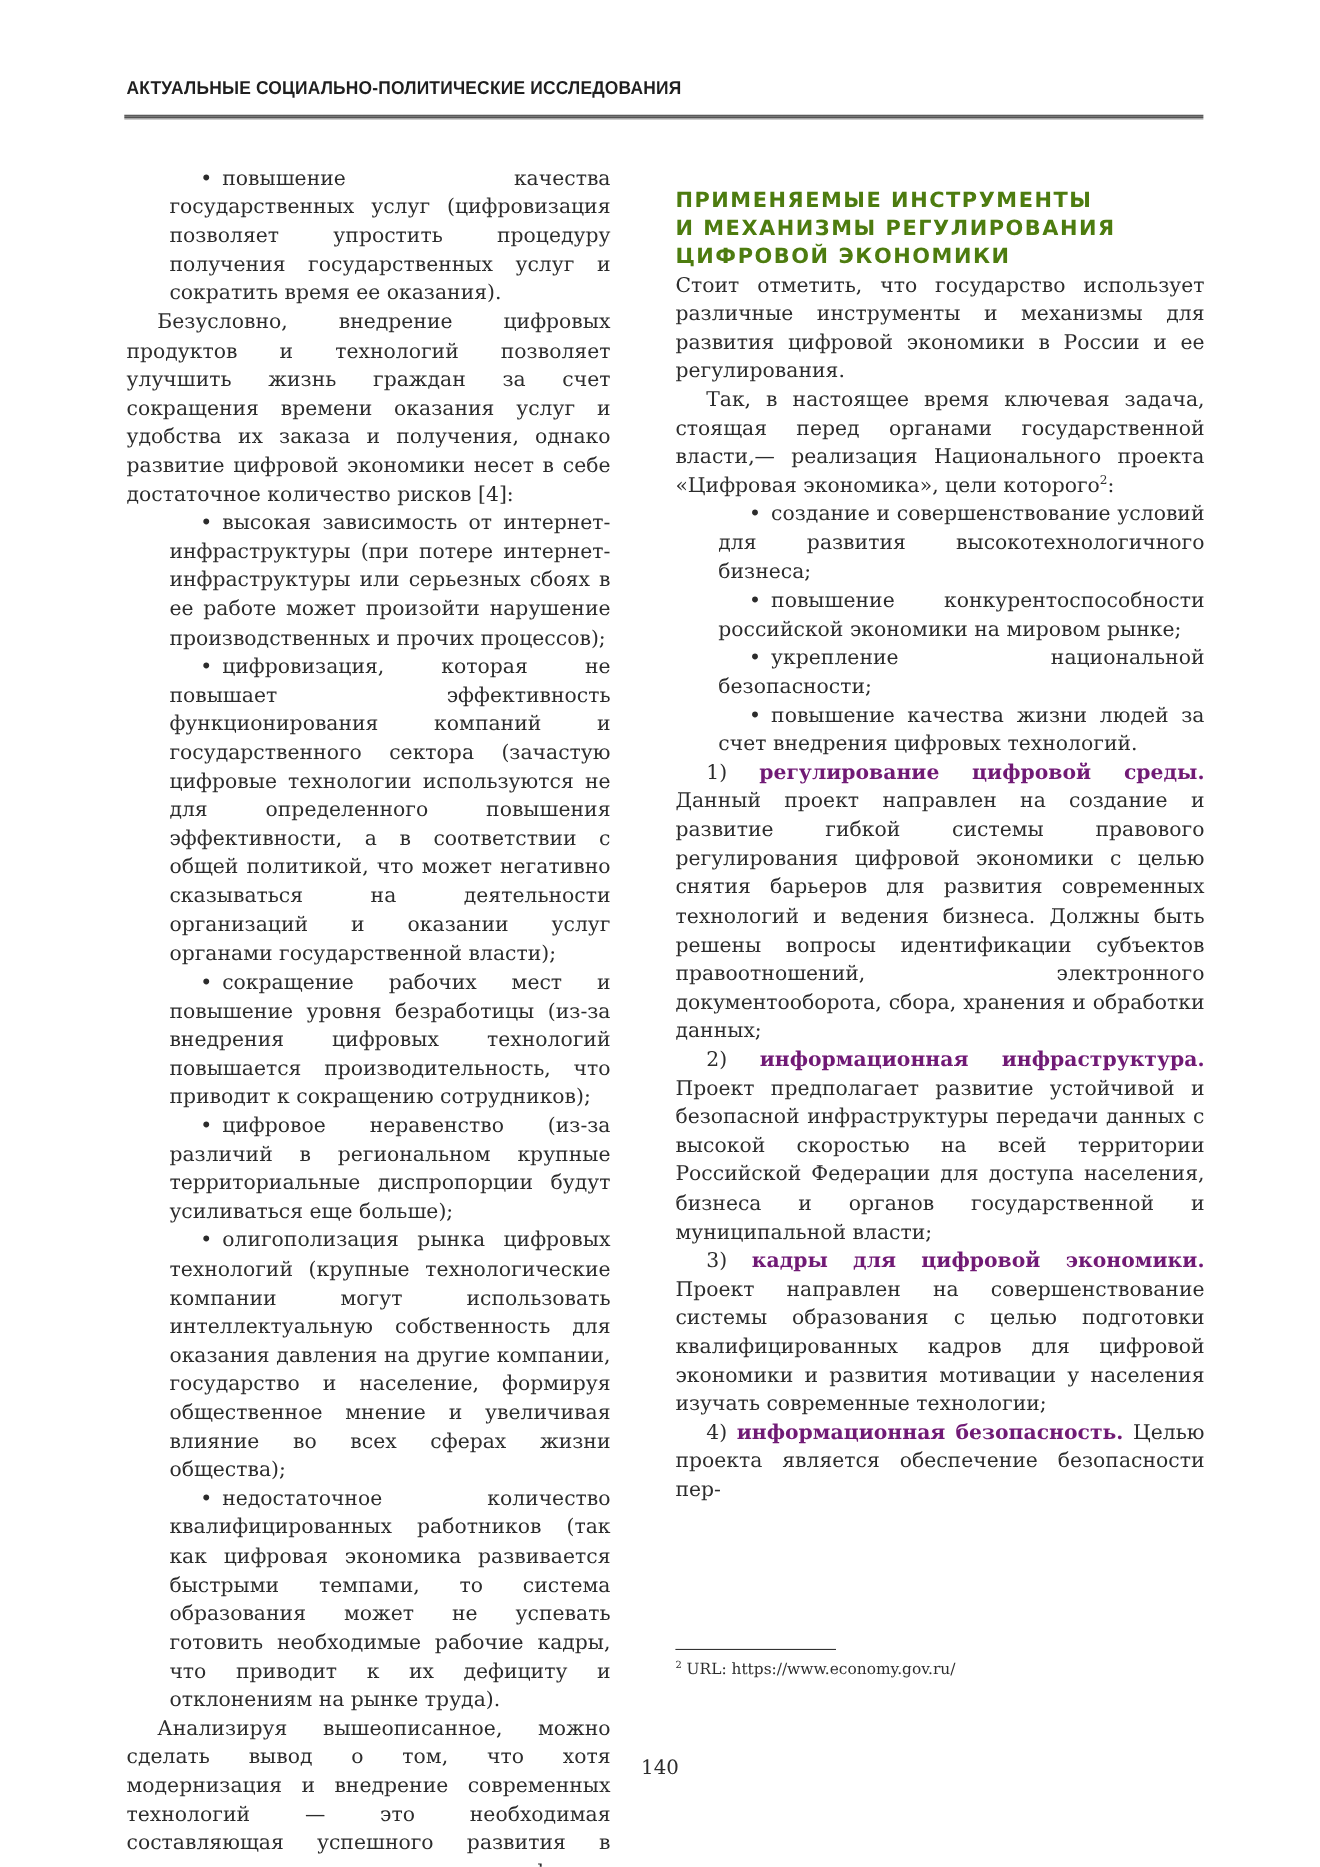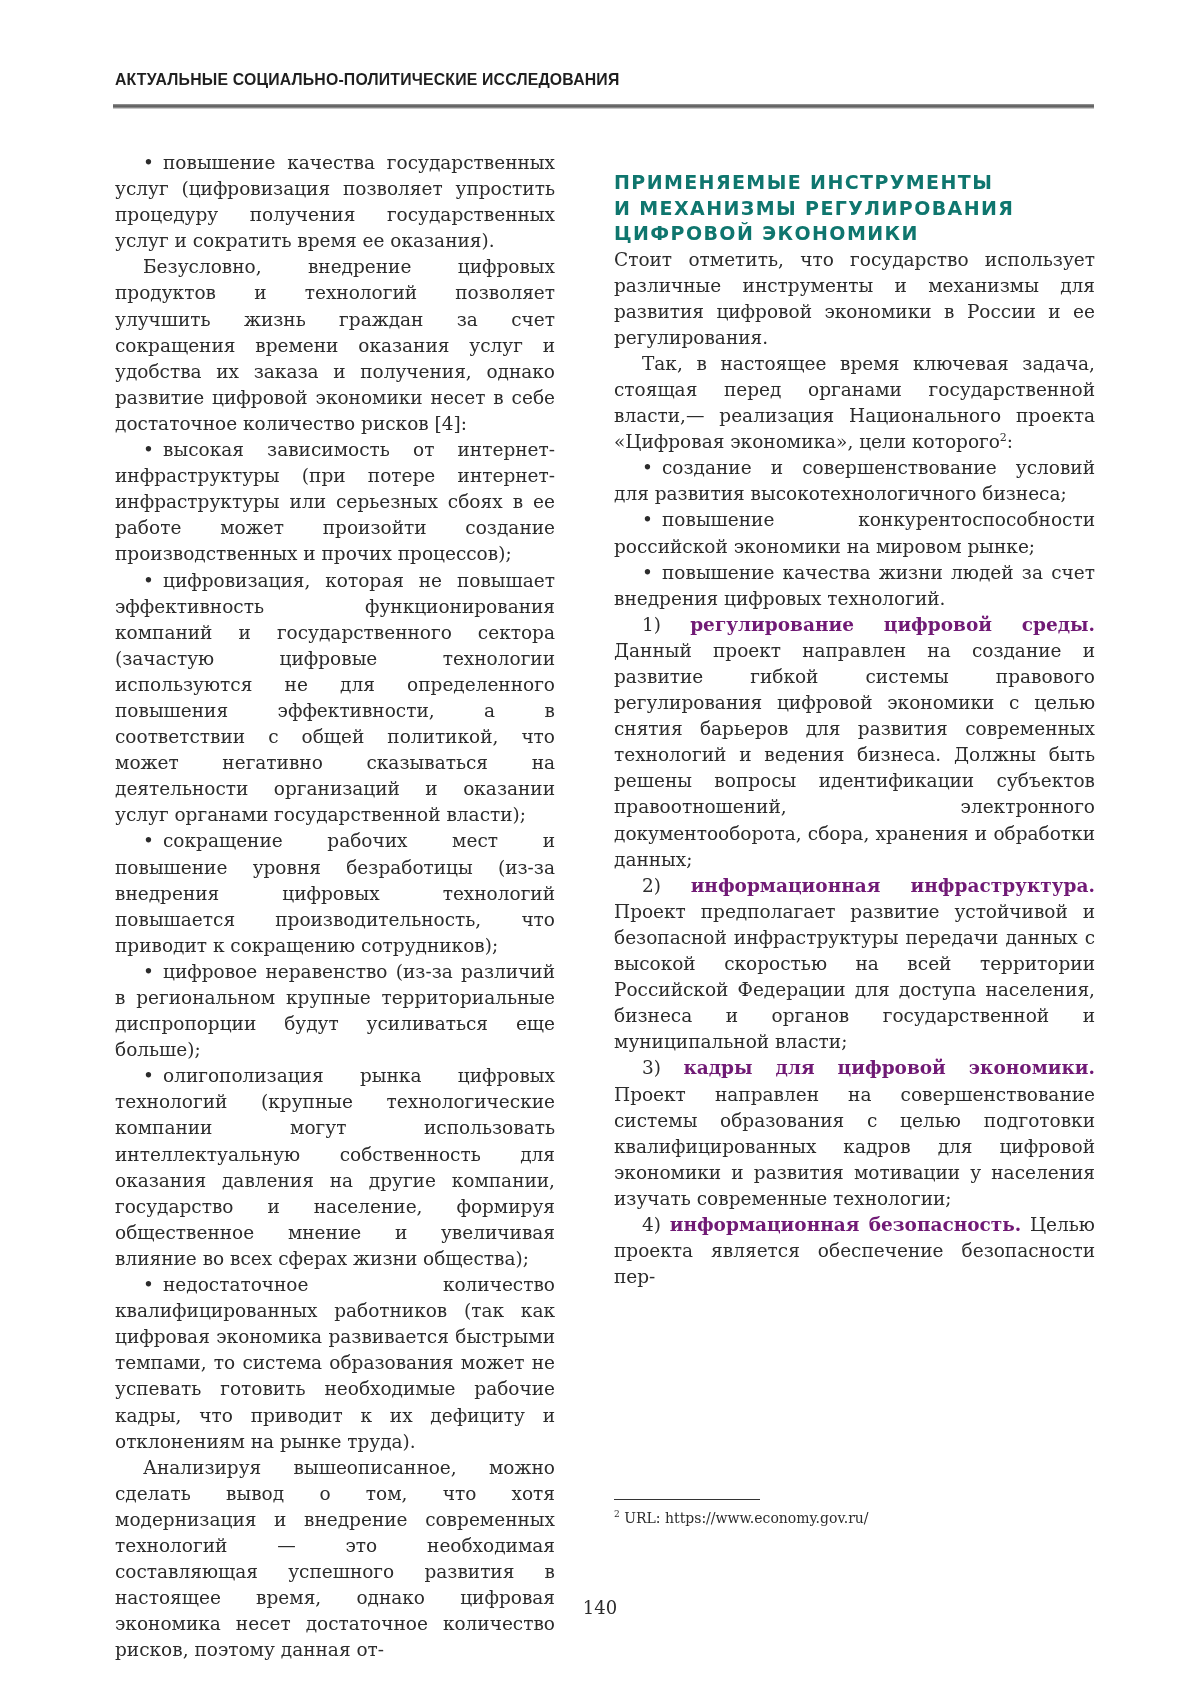--- a/index.html
+++ b/index.html
@@ -16,26 +16,26 @@
   }
   .col {
     position: absolute; top: 150px;
     font-family: "DejaVu Serif", serif; font-size: 18.5px; line-height: 26.1px;
     color: #2c2c2c;
   }
   .col-left { left: 115px; width: 440px; }
   .col-right { left: 614px; width: 481px; }
   .col p { margin: 0; text-align: justify; text-align-last: left; }
   .col .ind { text-indent: 28px; }
-  .col .bullet { text-indent: 28px; }
+  .col .bullet { text-indent: 28px; margin-left: 39px; }
   .col .bullet .dot { display: inline-block; width: 20px; text-indent: 0; }
   .section-title {
     font-family: "DejaVu Sans", sans-serif; font-weight: bold;
     font-size: 19px; line-height: 25.5px; text-align: center;
-    letter-spacing: 1.4px; color: #0f766e; margin: 20px 0 0 0 !important;
+    letter-spacing: 1.4px; color: #4d7c0f; margin: 20px 0 0 0 !important;
   }
   .b { font-weight: bold; color: #701a75; }
   sup { font-size: 11px; line-height: 0; vertical-align: super; }
   .footnote-rule {
     position: absolute; left: 614px; top: 1499px; width: 146px; height: 1px; background: #333;
   }
   .footnote {
     position: absolute; left: 614px; top: 1510px;
     font-family: "DejaVu Serif", serif; font-size: 14px; color: #2c2c2c;
   }
@@ -47,39 +47,40 @@
 </style>
 </head>
 <body>
 
 <div class="page-header">АКТУАЛЬНЫЕ СОЦИАЛЬНО-ПОЛИТИЧЕСКИЕ ИССЛЕДОВАНИЯ</div>
 <div class="header-rule"></div>
 
 <div class="col col-left">
   <p class="bullet"><span class="dot">•</span><span>повышение качества государственных услуг (цифровизация позволяет упростить процедуру получения государственных услуг и сократить время ее оказания).</span></p>
   <p class="ind">Безусловно, внедрение цифровых продуктов и технологий позволяет улучшить жизнь граждан за счет сокращения времени оказания услуг и удобства их заказа и получения, однако развитие цифровой экономики несет в себе достаточное количество рисков [4]:</p>
-  <p class="bullet"><span class="dot">•</span><span>высокая зависимость от интернет-инфраструктуры (при потере интернет-инфраструктуры или серьезных сбоях в ее работе может произойти создание производственных и прочих процессов);</span></p>
+  <p class="bullet"><span class="dot">•</span><span>высокая зависимость от интернет-инфраструктуры (при потере интернет-инфраструктуры или серьезных сбоях в ее работе может произойти нарушение производственных и прочих процессов);</span></p>
   <p class="bullet"><span class="dot">•</span><span>цифровизация, которая не повышает эффективность функционирования компаний и государственного сектора (зачастую цифровые технологии используются не для определенного повышения эффективности, а в соответствии с общей политикой, что может негативно сказываться на деятельности организаций и оказании услуг органами государственной власти);</span></p>
   <p class="bullet"><span class="dot">•</span><span>сокращение рабочих мест и повышение уровня безработицы (из-за внедрения цифровых технологий повышается производительность, что приводит к сокращению сотрудников);</span></p>
   <p class="bullet"><span class="dot">•</span><span>цифровое неравенство (из-за различий в региональном крупные территориальные диспропорции будут усиливаться еще больше);</span></p>
   <p class="bullet"><span class="dot">•</span><span>олигополизация рынка цифровых технологий (крупные технологические компании могут использовать интеллектуальную собственность для оказания давления на другие компании, государство и население, формируя общественное мнение и увеличивая влияние во всех сферах жизни общества);</span></p>
   <p class="bullet"><span class="dot">•</span><span>недостаточное количество квалифицированных работников (так как цифровая экономика развивается быстрыми темпами, то система образования может не успевать готовить необходимые рабочие кадры, что приводит к их дефициту и отклонениям на рынке труда).</span></p>
   <p class="ind">Анализируя вышеописанное, можно сделать вывод о том, что хотя модернизация и внедрение современных технологий — это необходимая составляющая успешного развития в настоящее время, однако цифровая экономика несет достаточное количество рисков, поэтому данная от-</p>
 </div>
 
 <div class="col col-right">
   <p class="section-title">
     <span>ПРИМЕНЯЕМЫЕ ИНСТРУМЕНТЫ</span><br>
     <span>И МЕХАНИЗМЫ РЕГУЛИРОВАНИЯ</span><br>
     <span>ЦИФРОВОЙ ЭКОНОМИКИ</span>
   </p>
   <p>Стоит отметить, что государство использует различные инструменты и механизмы для развития цифровой экономики в России и ее регулирования.</p>
   <p class="ind"><span>Так, в настоящее время ключевая задача, стоящая перед органами государственной власти,— реализация Национального проекта «Цифровая экономика», цели которого</span><sup>2</sup><span>:</span></p>
   <p class="bullet"><span class="dot">•</span><span>создание и совершенствование условий для развития высокотехнологичного бизнеса;</span></p>
   <p class="bullet"><span class="dot">•</span><span>повышение конкурентоспособности российской экономики на мировом рынке;</span></p>
+  <p class="bullet"><span class="dot">•</span><span>укрепление национальной безопасности;</span></p>
   <p class="bullet"><span class="dot">•</span><span>повышение качества жизни людей за счет внедрения цифровых технологий.</span></p>
   <p class="ind"><span>1)</span> <span class="b">регулирование цифровой среды.</span> <span>Данный проект направлен на создание и развитие гибкой системы правового регулирования цифровой экономики с целью снятия барьеров для развития современных технологий и ведения бизнеса. Должны быть решены вопросы идентификации субъектов правоотношений, электронного документооборота, сбора, хранения и обработки данных;</span></p>
   <p class="ind"><span>2)</span> <span class="b">информационная инфраструктура.</span> <span>Проект предполагает развитие устойчивой и безопасной инфраструктуры передачи данных с высокой скоростью на всей территории Российской Федерации для доступа населения, бизнеса и органов государственной и муниципальной власти;</span></p>
   <p class="ind"><span>3)</span> <span class="b">кадры для цифровой экономики.</span> <span>Проект направлен на совершенствование системы образования с целью подготовки квалифицированных кадров для цифровой экономики и развития мотивации у населения изучать современные технологии;</span></p>
   <p class="ind"><span>4)</span> <span class="b">информационная безопасность.</span> <span>Целью проекта является обеспечение безопасности пер-</span></p>
 </div>
 
 <div class="footnote-rule"></div>
 <div class="footnote"><sup>2</sup> <span>URL: https://www.economy.gov.ru/</span></div>
 

